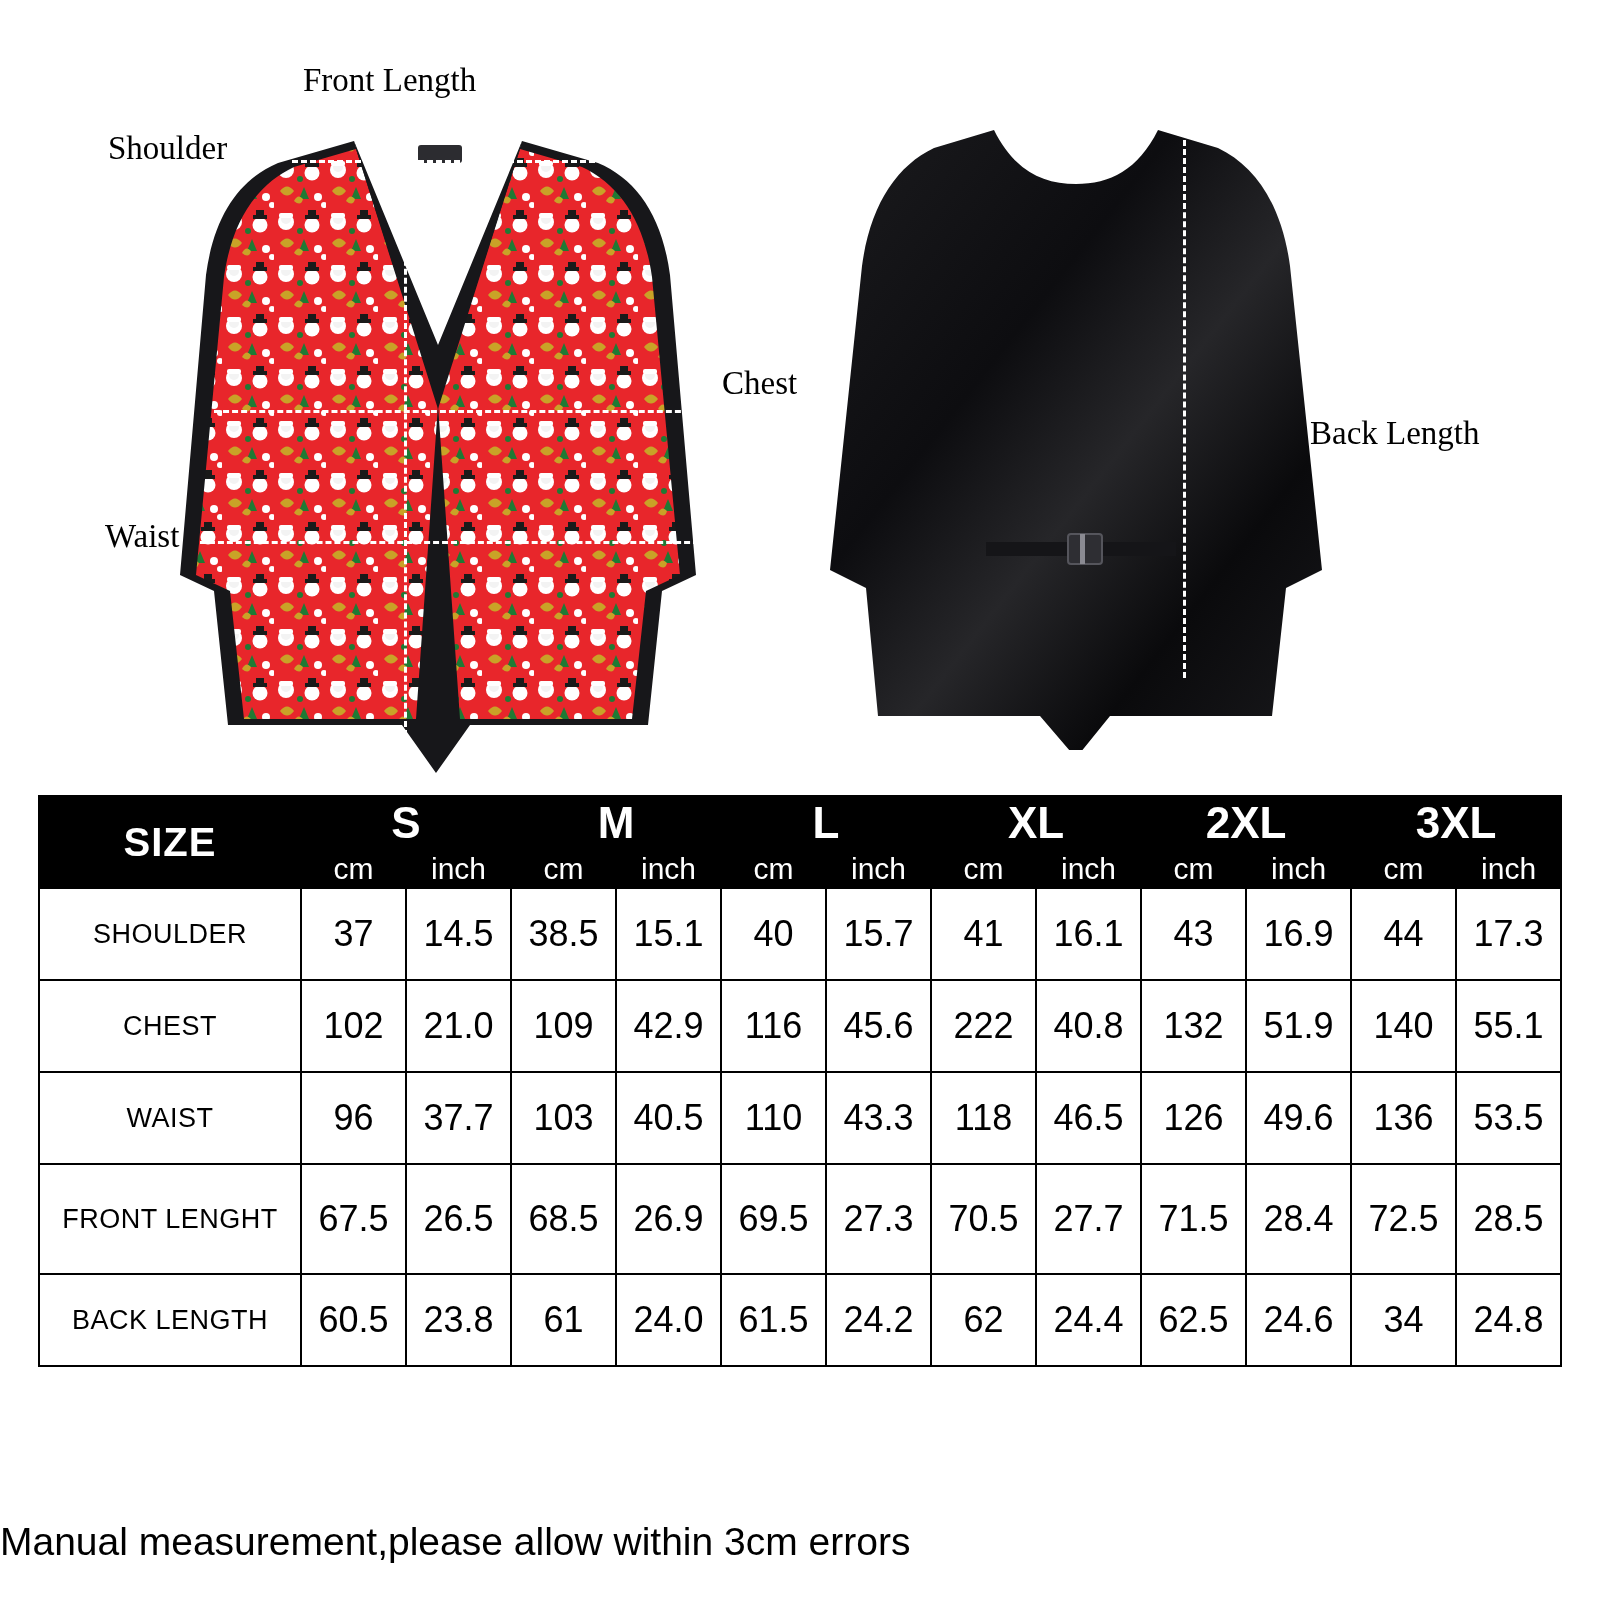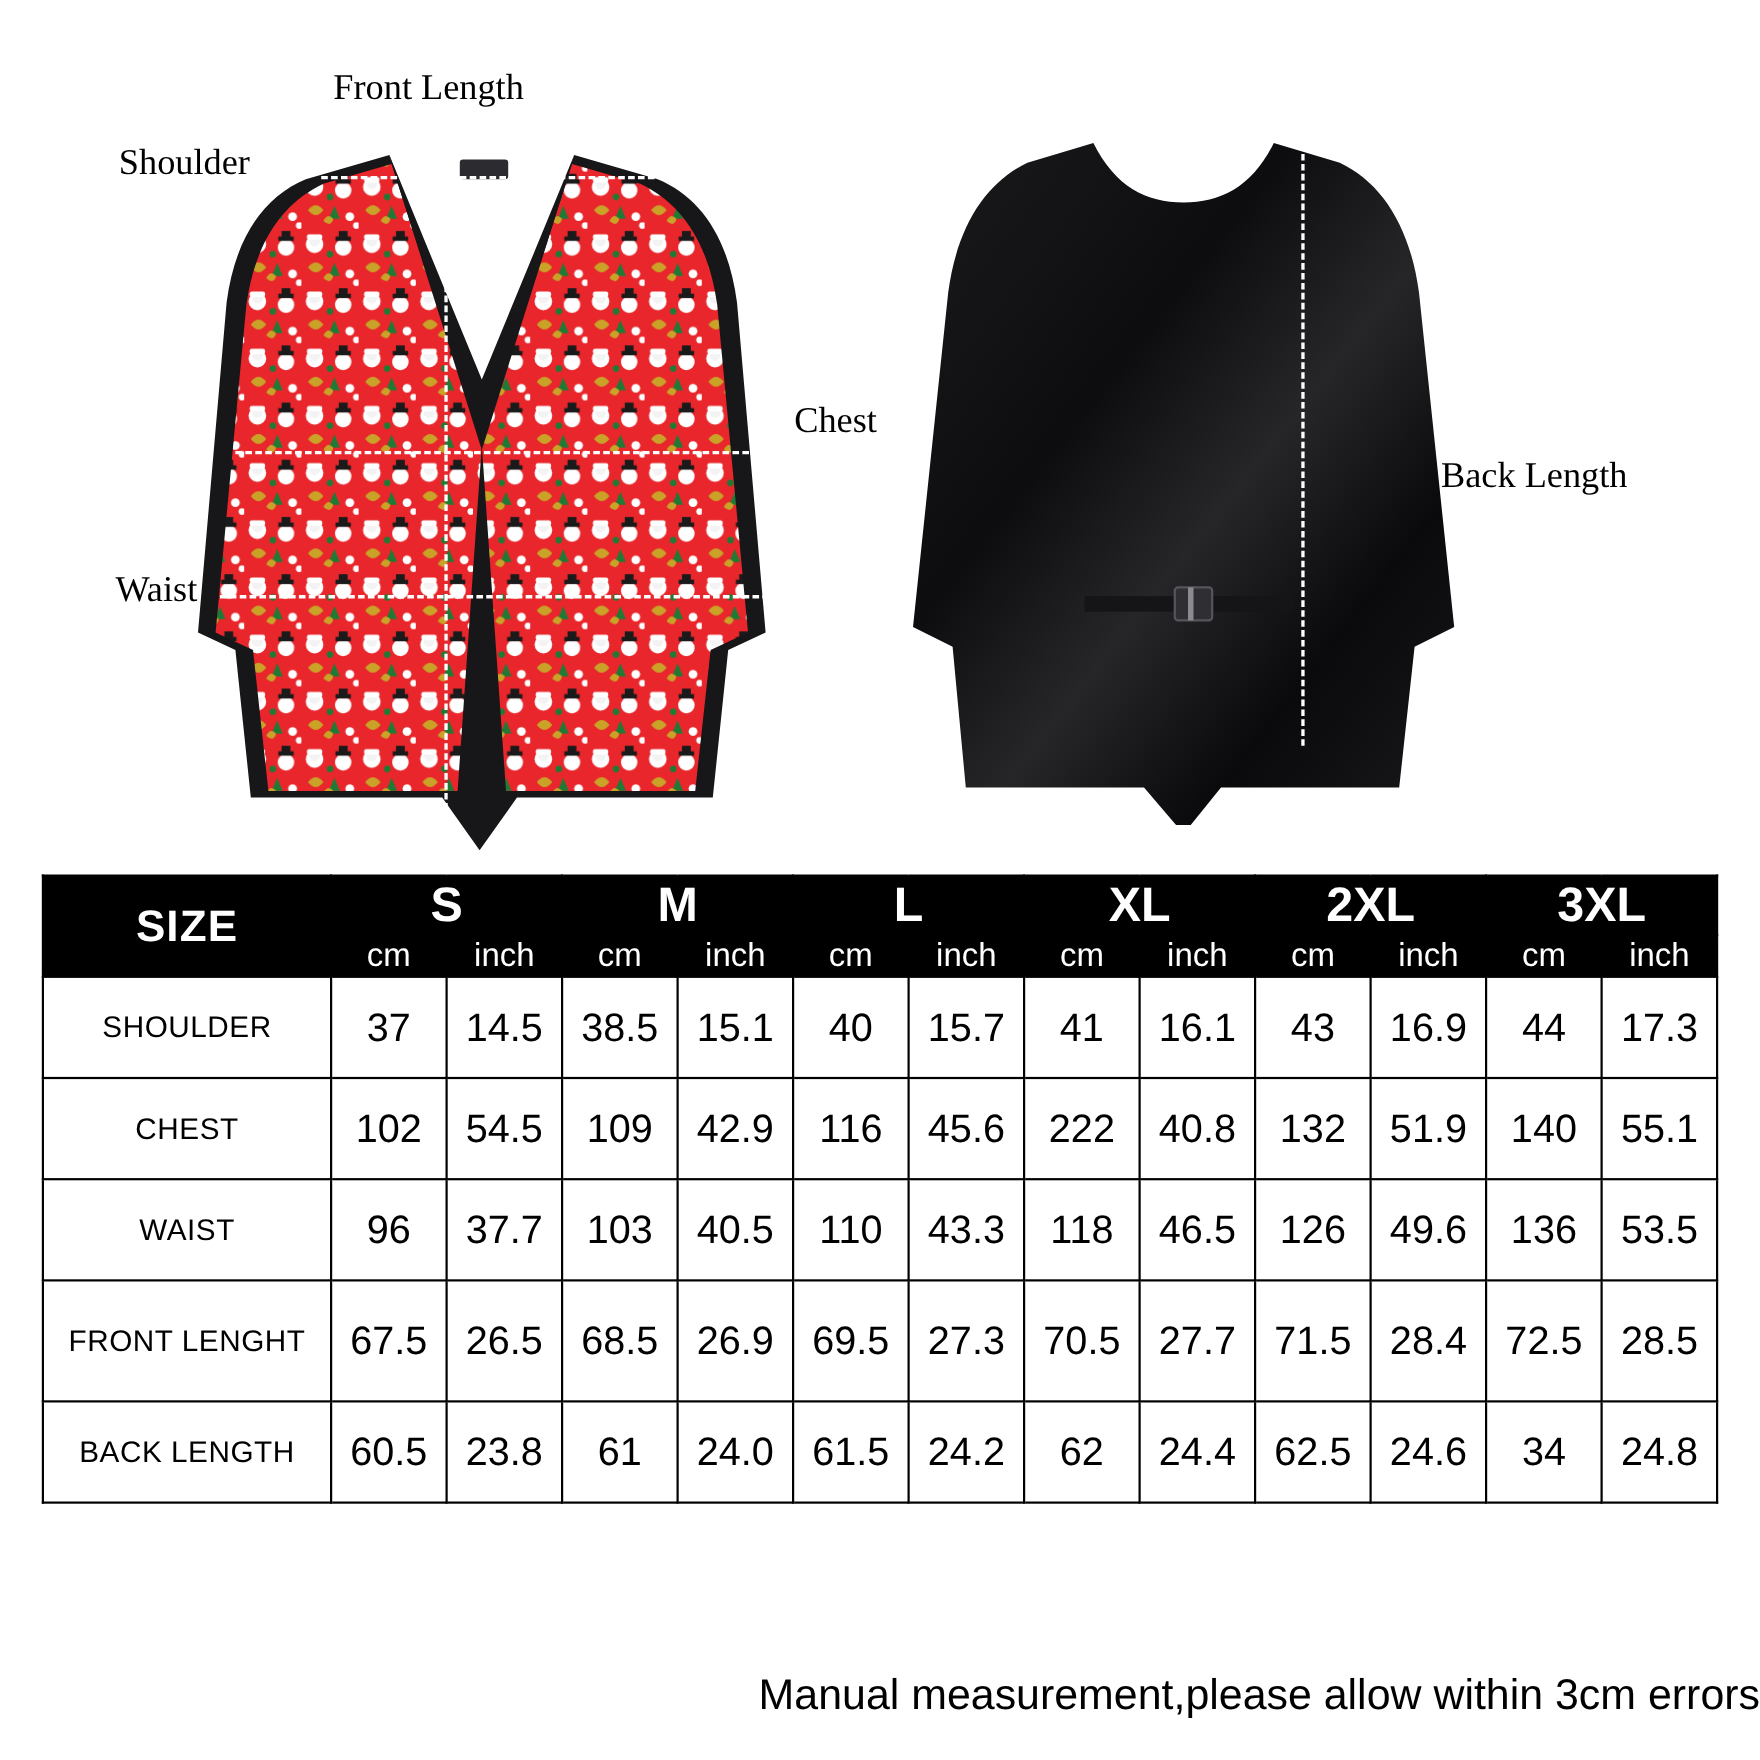--- a/index.html
+++ b/index.html
@@ -85,21 +85,21 @@
     letter-spacing: 0.5px;
   }
   .val {
     font-size: 36px;
   }
   .note {
     position: absolute;
     left: 0;
     top: 1520px;
     width: 1600px;
-    text-align: right;
+    text-align: left;
     font-size: 39px;
     color: #000;
     font-family: "Liberation Sans", sans-serif;
   }
 </style>
 </head>
 <body>
 
 <div class="diagram">
 
@@ -225,21 +225,21 @@
         <td class="val">41</td>
         <td class="val">16.1</td>
         <td class="val">43</td>
         <td class="val">16.9</td>
         <td class="val">44</td>
         <td class="val">17.3</td>
       </tr>
       <tr style="height:92px;">
         <td class="rowlabel">CHEST</td>
         <td class="val">102</td>
-        <td class="val">54.5</td>
+        <td class="val">21.0</td>
         <td class="val">109</td>
         <td class="val">42.9</td>
         <td class="val">116</td>
         <td class="val">45.6</td>
         <td class="val">222</td>
         <td class="val">40.8</td>
         <td class="val">132</td>
         <td class="val">51.9</td>
         <td class="val">140</td>
         <td class="val">55.1</td>

